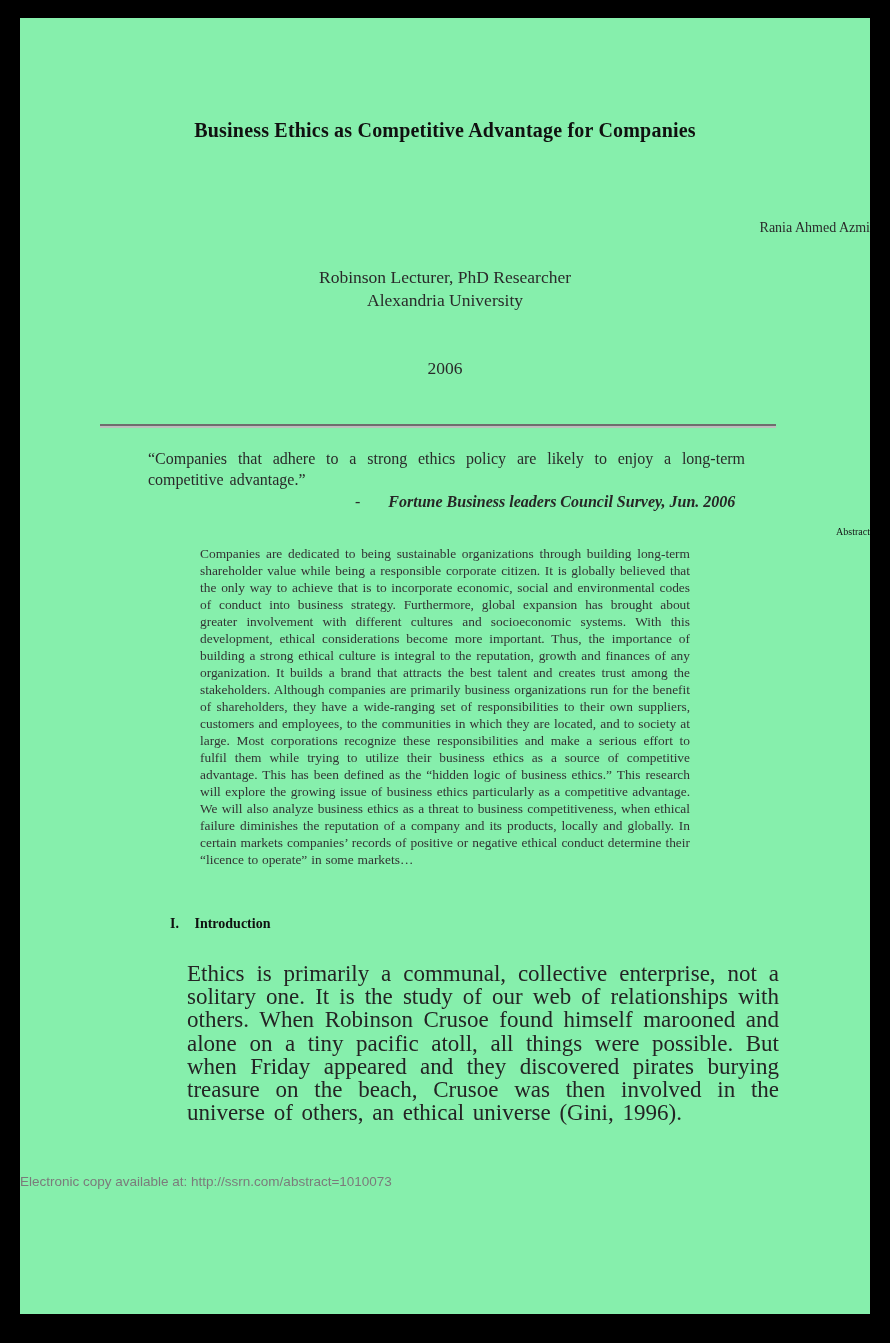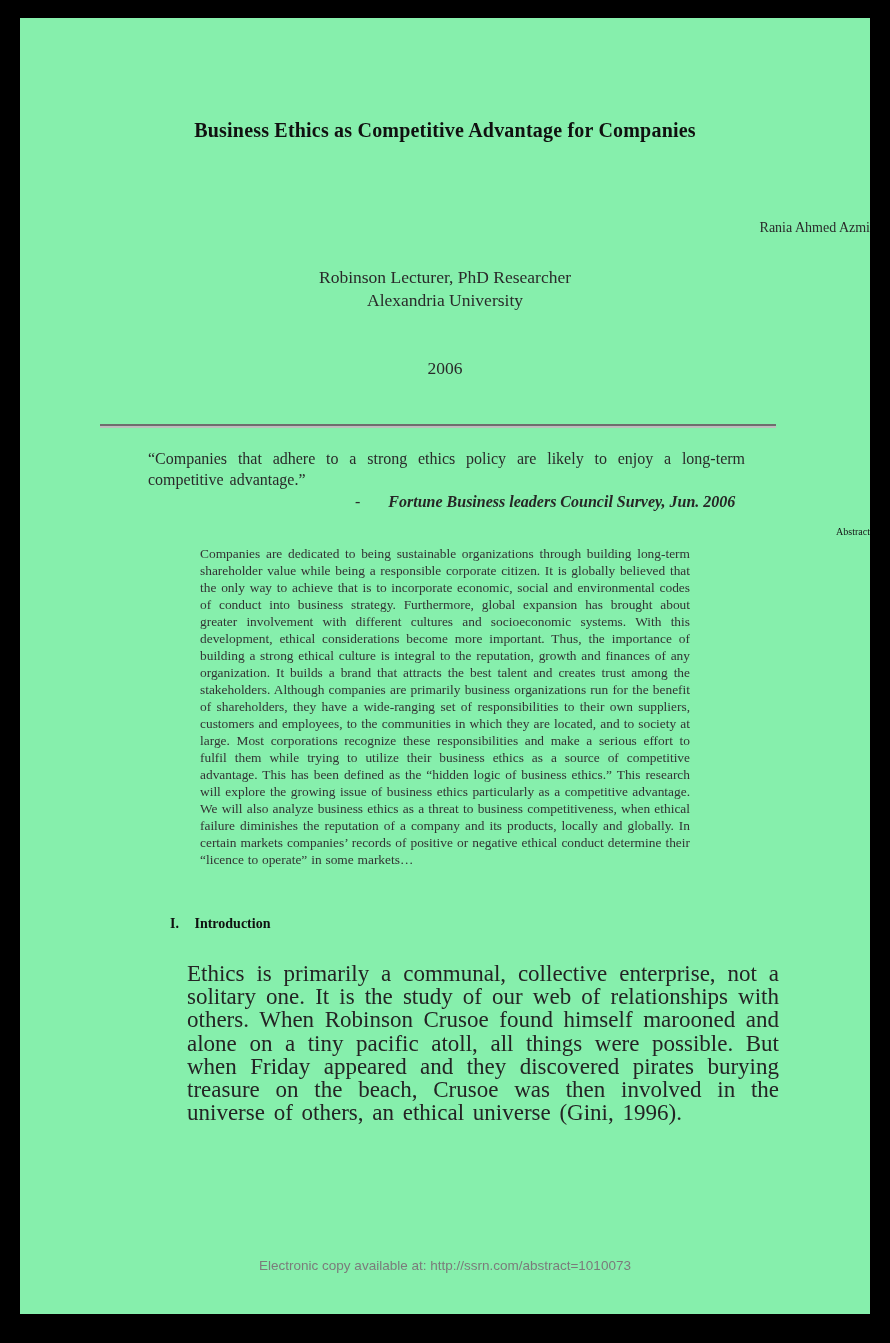--- a/index.html
+++ b/index.html
@@ -149,24 +149,23 @@
     width: 592px;
     font-size: 23px;
     line-height: 23.2px;
     text-align: justify;
     word-spacing: 3px;
     color: #242424;
     margin-left: 25px;
   }
   .footer {
     position: absolute;
-    top: 1240px;
-    left: 0;
-    width: 100%;
-    text-align: center;
+    top: 1156px;
+    left: 0;
+    width: 100%;
     font-family: "Liberation Sans", sans-serif;
     font-size: 13.5px;
     color: #7b7b7b;
   }
 </style>
 </head>
 <body>
 
 <div class="frame">
   <div class="page">

